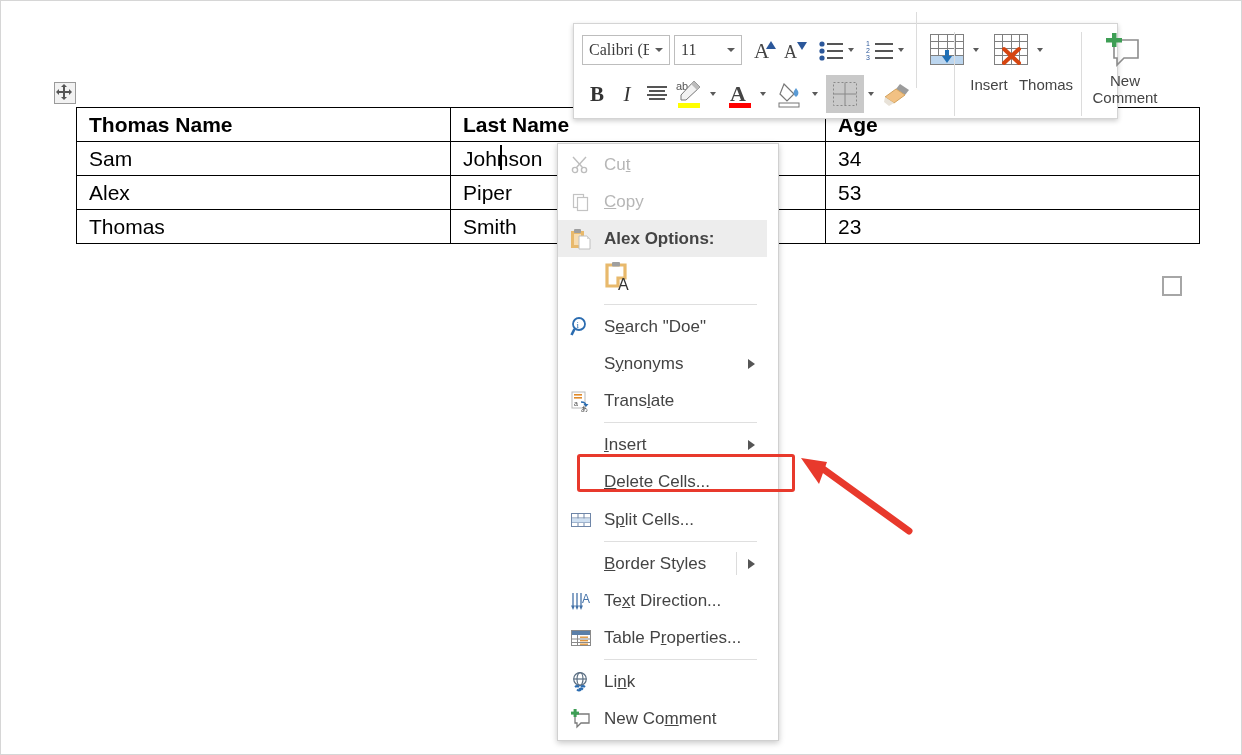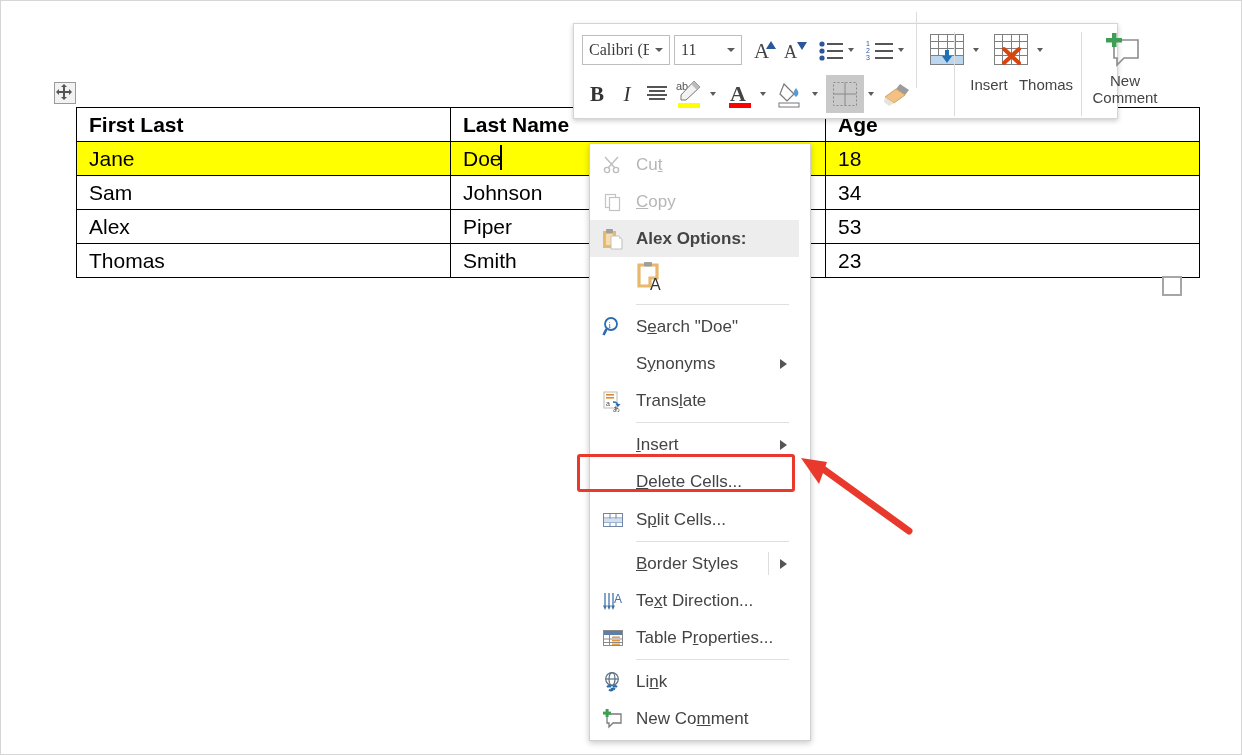--- a/index.html
+++ b/index.html
@@ -37,21 +37,21 @@
   .caretdn.sm{border-left-width:3.5px;border-right-width:3.5px;border-top-width:4px;margin:0 4px;}
   .mt-sep{width:1px;height:76px;background:#dcdcdc;margin:0 8px;align-self:center;}
   .big-btn{display:flex;flex-direction:column;align-items:center;justify-content:flex-start;width:58px;height:88px;padding-top:4px;}
   .big-btn .lbl{font-size:15px;color:#444;text-align:center;line-height:17px;font-family:"Liberation Sans",sans-serif;}
 
   .bold-i{font-family:"Liberation Serif",serif;font-weight:bold;font-size:21px;color:#333;}
   .ital-i{font-family:"Liberation Serif",serif;font-style:italic;font-size:21px;color:#333;}
   .border-btn{background:#c9c9c9;}
 
   
-  .ctx{position:absolute;left:588px;top:142px;width:222px;background:#fff;border:1px solid #d0d0d0;
+  .ctx{position:absolute;left:556px;top:142px;width:222px;background:#fff;border:1px solid #d0d0d0;
        box-shadow:0 2px 6px rgba(0,0,0,.22);padding:2px 11px 3px 0;box-sizing:border-box;}
   .ctx-item{position:relative;display:flex;align-items:center;height:37px;padding-left:46px;padding-right:10px;
             font-size:17px;color:#444;font-family:"Liberation Sans",sans-serif;white-space:nowrap;}
   .ctx-item.disabled{color:#b6b6b6;}
   .ctx-item.heading{background:#ededed;font-weight:bold;color:#444;}
   .ctx-item .ico{position:absolute;left:12px;top:50%;transform:translateY(-50%);width:22px;height:22px;
                  display:flex;align-items:center;justify-content:center;}
   .ctx-item .sub{position:absolute;right:12px;top:50%;transform:translateY(-50%);
                  width:0;height:0;border-top:5px solid transparent;border-bottom:5px solid transparent;border-left:7px solid #555;}
   .ctx-sep{height:1px;background:#dfdfdf;margin:3px 10px 3px 46px;}
@@ -75,28 +75,23 @@
         <polygon points="9,17 12,14 6,14"></polygon>
         <polygon points="1,9 4,6 4,12"></polygon>
         <polygon points="17,9 14,6 14,12"></polygon>
       </g>
     </svg>
   </div>
 
   <table class="doc-table">
     <tbody id="table-body">
         <tr class="header">
-          <td class="col-a">First Last</td>
+          <td class="col-a">Thomas Name</td>
           <td class="col-b">Last Name</td>
           <td class="col-c">Age</td>
-        </tr>
-        <tr class="hl">
-          <td class="col-a">Jane</td>
-          <td class="col-b">Doe</td>
-          <td class="col-c">18</td>
         </tr>
         <tr class="">
           <td class="col-a">Sam</td>
           <td class="col-b">Johnson</td>
           <td class="col-c">34</td>
         </tr>
         <tr class="">
           <td class="col-a">Alex</td>
           <td class="col-b">Piper</td>
           <td class="col-c">53</td>

